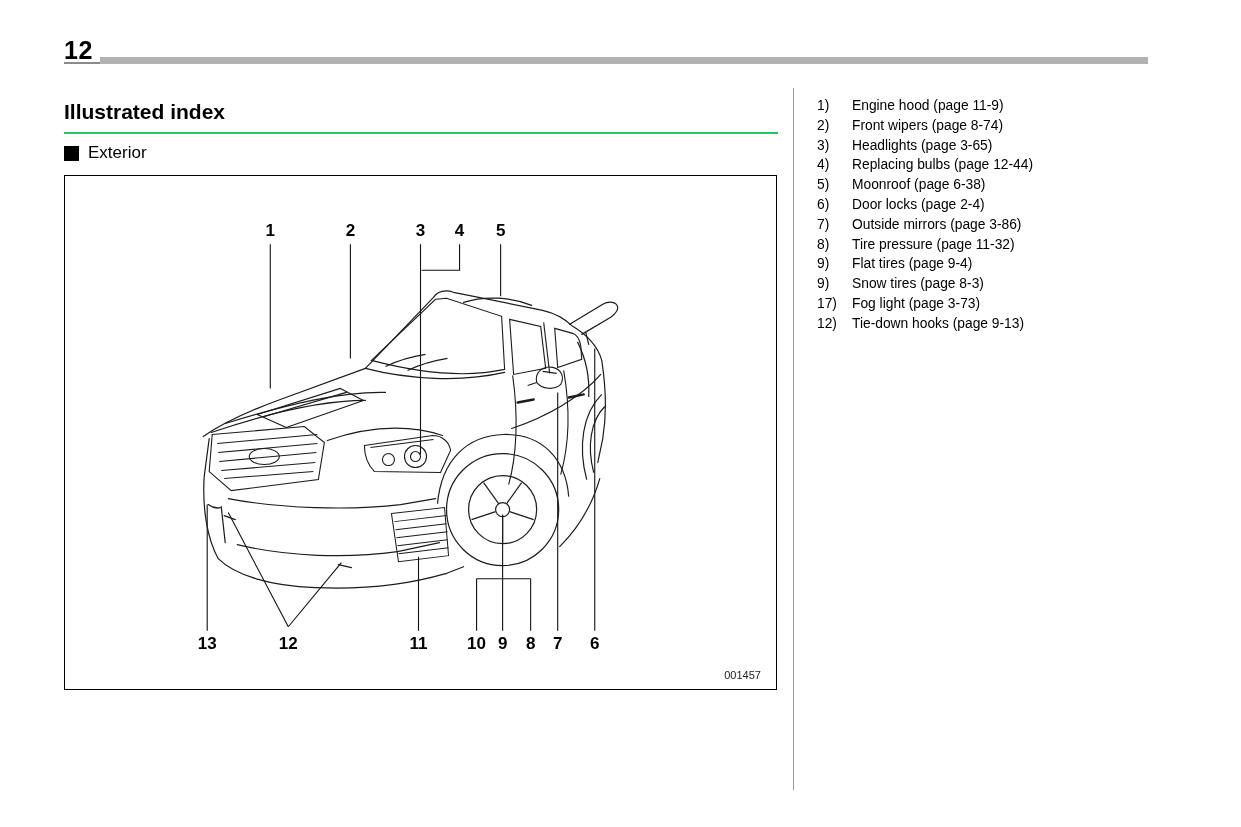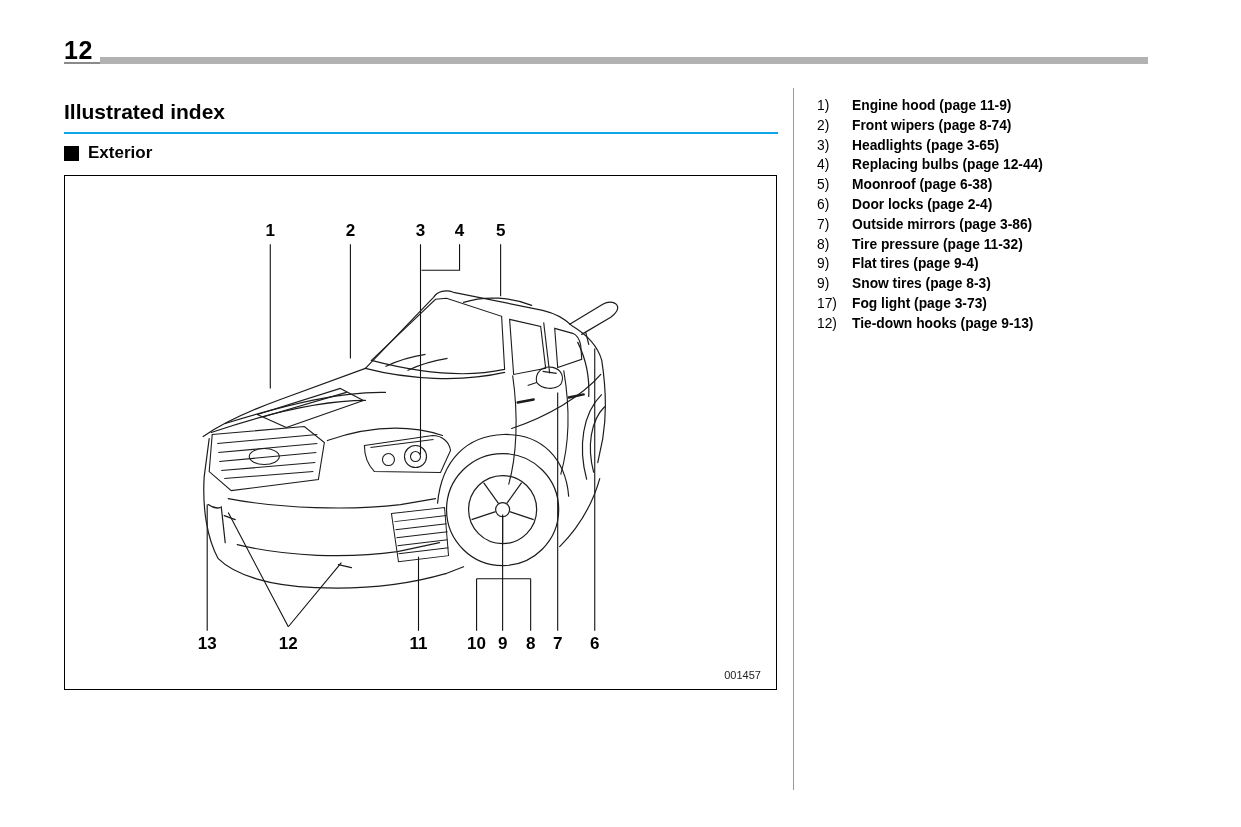--- a/index.html
+++ b/index.html
@@ -5,37 +5,37 @@
   * { margin:0; padding:0; box-sizing:border-box; }
   html,body { width:1241px; height:827px; background:#fff; overflow:hidden;
               font-family:"Liberation Sans", sans-serif; color:#000; }
   .abs { position:absolute; }
 
   .page-number { left:64px; top:36px; font-size:25px; font-weight:bold; letter-spacing:0.5px; }
   .page-number-underline { left:64px; top:62px; width:36px; height:2px; background:#8a8a8a; }
   .page-header-bar { left:100px; top:57px; width:1048px; height:7px; background:#b2b2b2; }
 
   .main-title { left:64px; top:100px; width:714px; font-size:21px; font-weight:bold;
-                padding-bottom:8px; border-bottom:2px solid #0ea5e9; }
-  .section-heading { left:64px; top:143px; font-size:17px; font-weight:bold;
+                padding-bottom:8px; border-bottom:2px solid #22c55e; }
+  .section-heading { left:64px; top:143px; font-size:17px; font-weight:normal;
                      display:flex; align-items:center; }
   .section-square { width:15px; height:15px; background:#000; display:inline-block; margin-right:9px; }
 
   .figure-box { left:64px; top:175px; width:713px; height:515px; border:1.5px solid #000; }
   .figure-box svg { position:absolute; left:0; top:0; width:100%; height:100%; }
 
   .callout-text { font-family:"Liberation Sans", sans-serif; font-size:17px; font-weight:bold; fill:#000; }
   .figure-code-text { font-family:"Liberation Sans", sans-serif; font-size:11px; fill:#222; }
 
   .column-divider { left:793px; top:88px; width:1px; height:702px; background:#9b9b9b; }
 
   .index-list { left:817px; top:96px; width:400px; font-size:13.8px; line-height:19.8px; }
   .index-row { display:flex; }
   .index-num { width:35px; flex:0 0 35px; }
-  .index-label { flex:1;font-weight:bold; }
+  .index-label { flex:1; }
 </style>
 </head>
 <body>
 
 <div>
 
   <div class="abs page-number">12</div>
   <div class="abs page-number-underline"></div>
   <div class="abs page-header-bar"></div>
 

